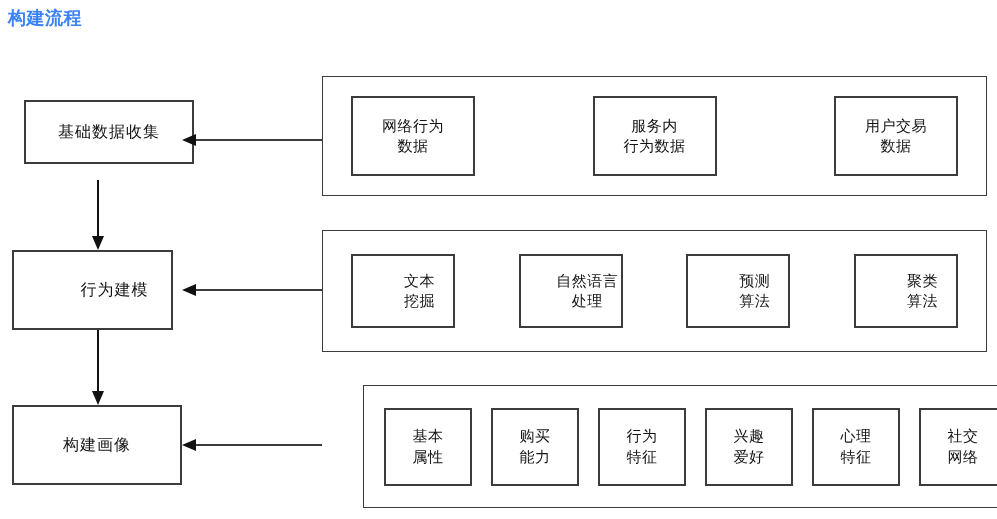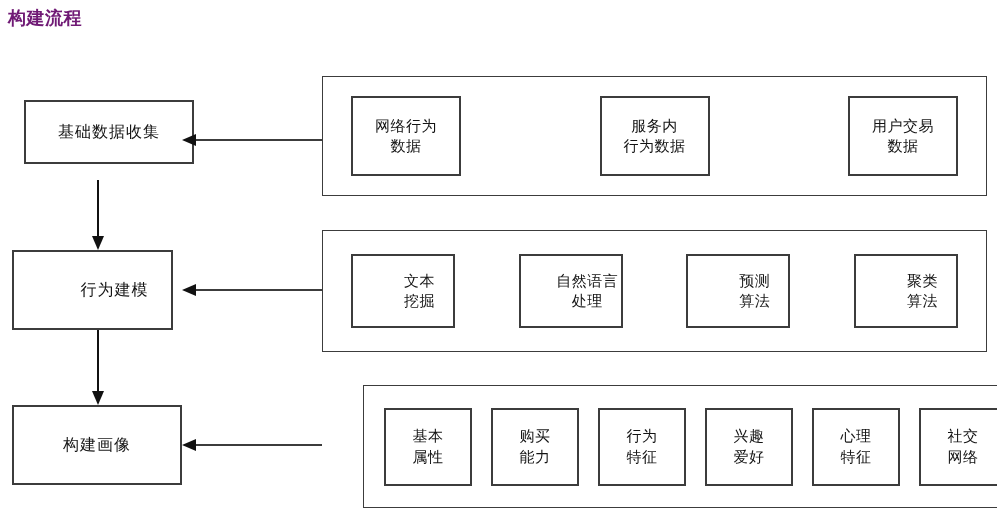--- a/index.html
+++ b/index.html
@@ -18,21 +18,21 @@
     background: #ffffff;
     overflow: hidden;
   }
   .page-title {
     position: absolute;
     left: 8px;
     top: 6px;
     font-size: 18px;
     font-weight: bold;
     letter-spacing: 0.5px;
-    color: #701a75;
+    color: #3b82f6;
     white-space: nowrap;
   }
   
   .stage-box {
     position: absolute;
     box-sizing: border-box;
     border: 2px solid #3c3c3c;
     background: #ffffff;
     display: flex;
     align-items: center;
@@ -67,21 +67,21 @@
     background: #ffffff;
     display: flex;
     align-items: center;
     justify-content: center;
     text-align: center;
     font-size: 15px;
     line-height: 1.35;
     color: #141414;
     letter-spacing: 0.5px;
   }
-  #group-0 .item-box { width: 110px; height: 80px; }
+  #group-0 .item-box { width: 124px; height: 80px; }
   #group-1 .item-box { width: 104px; height: 74px; padding-left: 33px; }
   #group-2 .item-box { width: 88px;  height: 78px; }
 
   
   .connector {
     position: absolute;
     pointer-events: none;
   }
   .connector line, .connector polygon, .connector path {
     shape-rendering: geometricPrecision;

